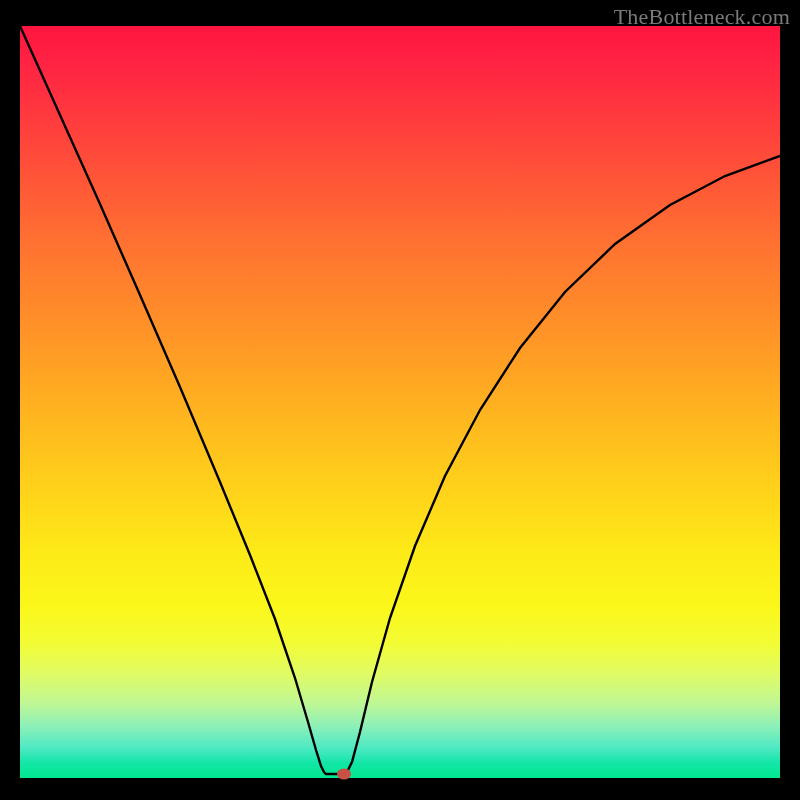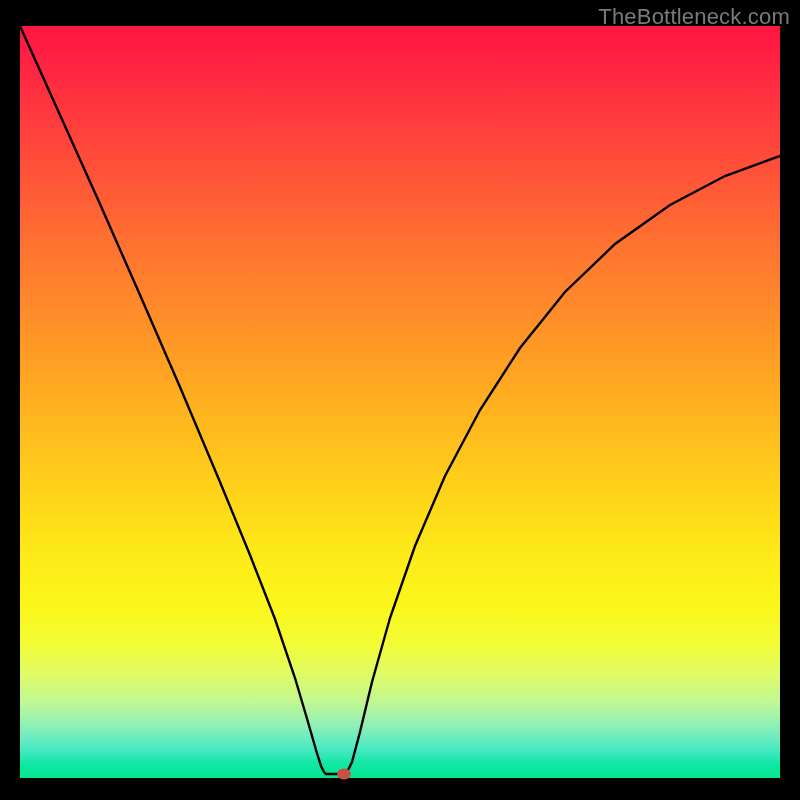--- a/index.html
+++ b/index.html
@@ -13,20 +13,21 @@
   }
   .watermark {
     position: absolute;
     top: 4px;
     right: 10px;
     color: #7a7a7a;
     font-size: 22px;
     font-weight: 500;
     z-index: 10;
     letter-spacing: 0.2px;
+    font-family: Liberation Serif, serif;
   }
   .plot-frame {
     position: absolute;
     left: 20px;
     top: 26px;
     width: 760px;
     height: 752px;
     background: linear-gradient(to bottom,
       #ff153f 0%,
       #ff2343 5%,

